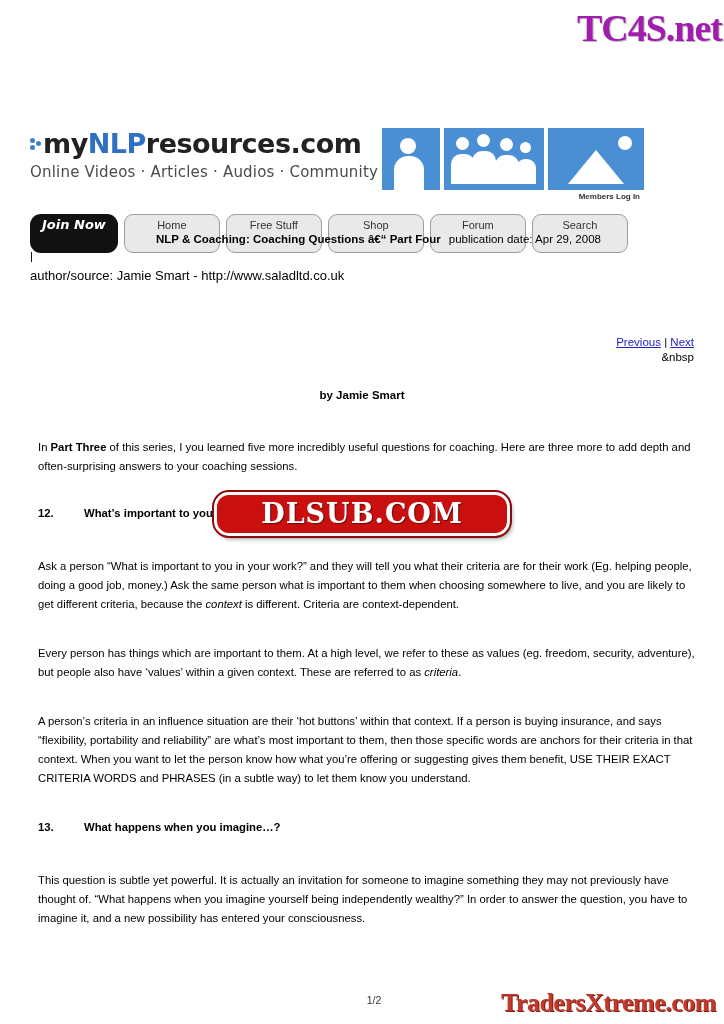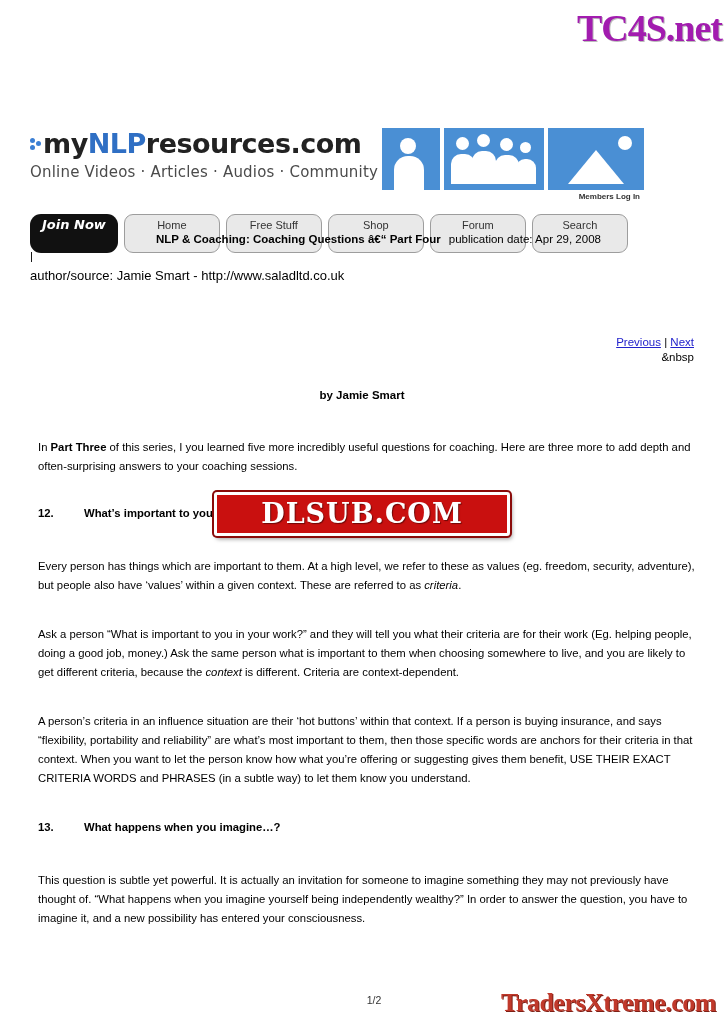--- a/index.html
+++ b/index.html
@@ -246,21 +246,21 @@
   
   .dlsub {
     position: absolute;
     left: 214px;
     top: 492px;
     width: 290px;
     height: 38px;
     background: #c9100f;
     border: 3px solid #ffffff;
     box-shadow: 0 0 0 2px #8a0b0a, 2px 3px 4px rgba(0,0,0,0.4);
-    border-radius: 3px;
+    border-radius: 15px;
     color: #ffffff;
     font-family: "DejaVu Serif", serif;
     font-weight: bold;
     font-size: 27px;
     letter-spacing: 1px;
     text-align: center;
     line-height: 38px;
     text-shadow: 1px 1px 1px #6d0807;
   }
 
@@ -347,23 +347,23 @@
   <div class="nbsp-line">&amp;nbsp</div>
 </div>
 
 <div class="byline">by Jamie Smart</div>
 
 <div class="content">
   <p class="tight"><span>In </span><b>Part Three</b><span> of this series, I you learned five more incredibly useful questions for coaching. Here are three more to add depth and often-surprising answers to your coaching sessions.</span></p>
 
   <div class="qhead"><span class="num">12.</span><span>What’s important to you in…?</span></div>
 
+  <p><span>Ask a person “What is important to you in your work?” and they will tell you what their criteria are for their work (Eg. helping people, doing a good job, money.) Ask the same person what is important to them when choosing somewhere to live, and you are likely to get different criteria, because the </span><i>context</i><span> is different. Criteria are context-dependent.</span></p>
+
   <p><span>Every person has things which are important to them. At a high level, we refer to these as values (eg. freedom, security, adventure), but people also have ‘values’ within a given context. These are referred to as </span><i>criteria</i><span>.</span></p>
-
-  <p><span>Ask a person “What is important to you in your work?” and they will tell you what their criteria are for their work (Eg. helping people, doing a good job, money.) Ask the same person what is important to them when choosing somewhere to live, and you are likely to get different criteria, because the </span><i>context</i><span> is different. Criteria are context-dependent.</span></p>
 
   <p>A person’s criteria in an influence situation are their ‘hot buttons’ within that context. If a person is buying insurance, and says “flexibility, portability and reliability” are what’s most important to them, then those specific words are anchors for their criteria in that context. When you want to let the person know how what you’re offering or suggesting gives them benefit, USE THEIR EXACT CRITERIA WORDS and PHRASES (in a subtle way) to let them know you understand.</p>
 
   <div class="qhead"><span class="num">13.</span><span>What happens when you imagine…?</span></div>
 
   <p>This question is subtle yet powerful. It is actually an invitation for someone to imagine something they may not previously have thought of. “What happens when you imagine yourself being independently wealthy?” In order to answer the question, you have to imagine it, and a new possibility has entered your consciousness.</p>
 </div>
 
 <div class="dlsub">DLSUB.COM</div>
 

